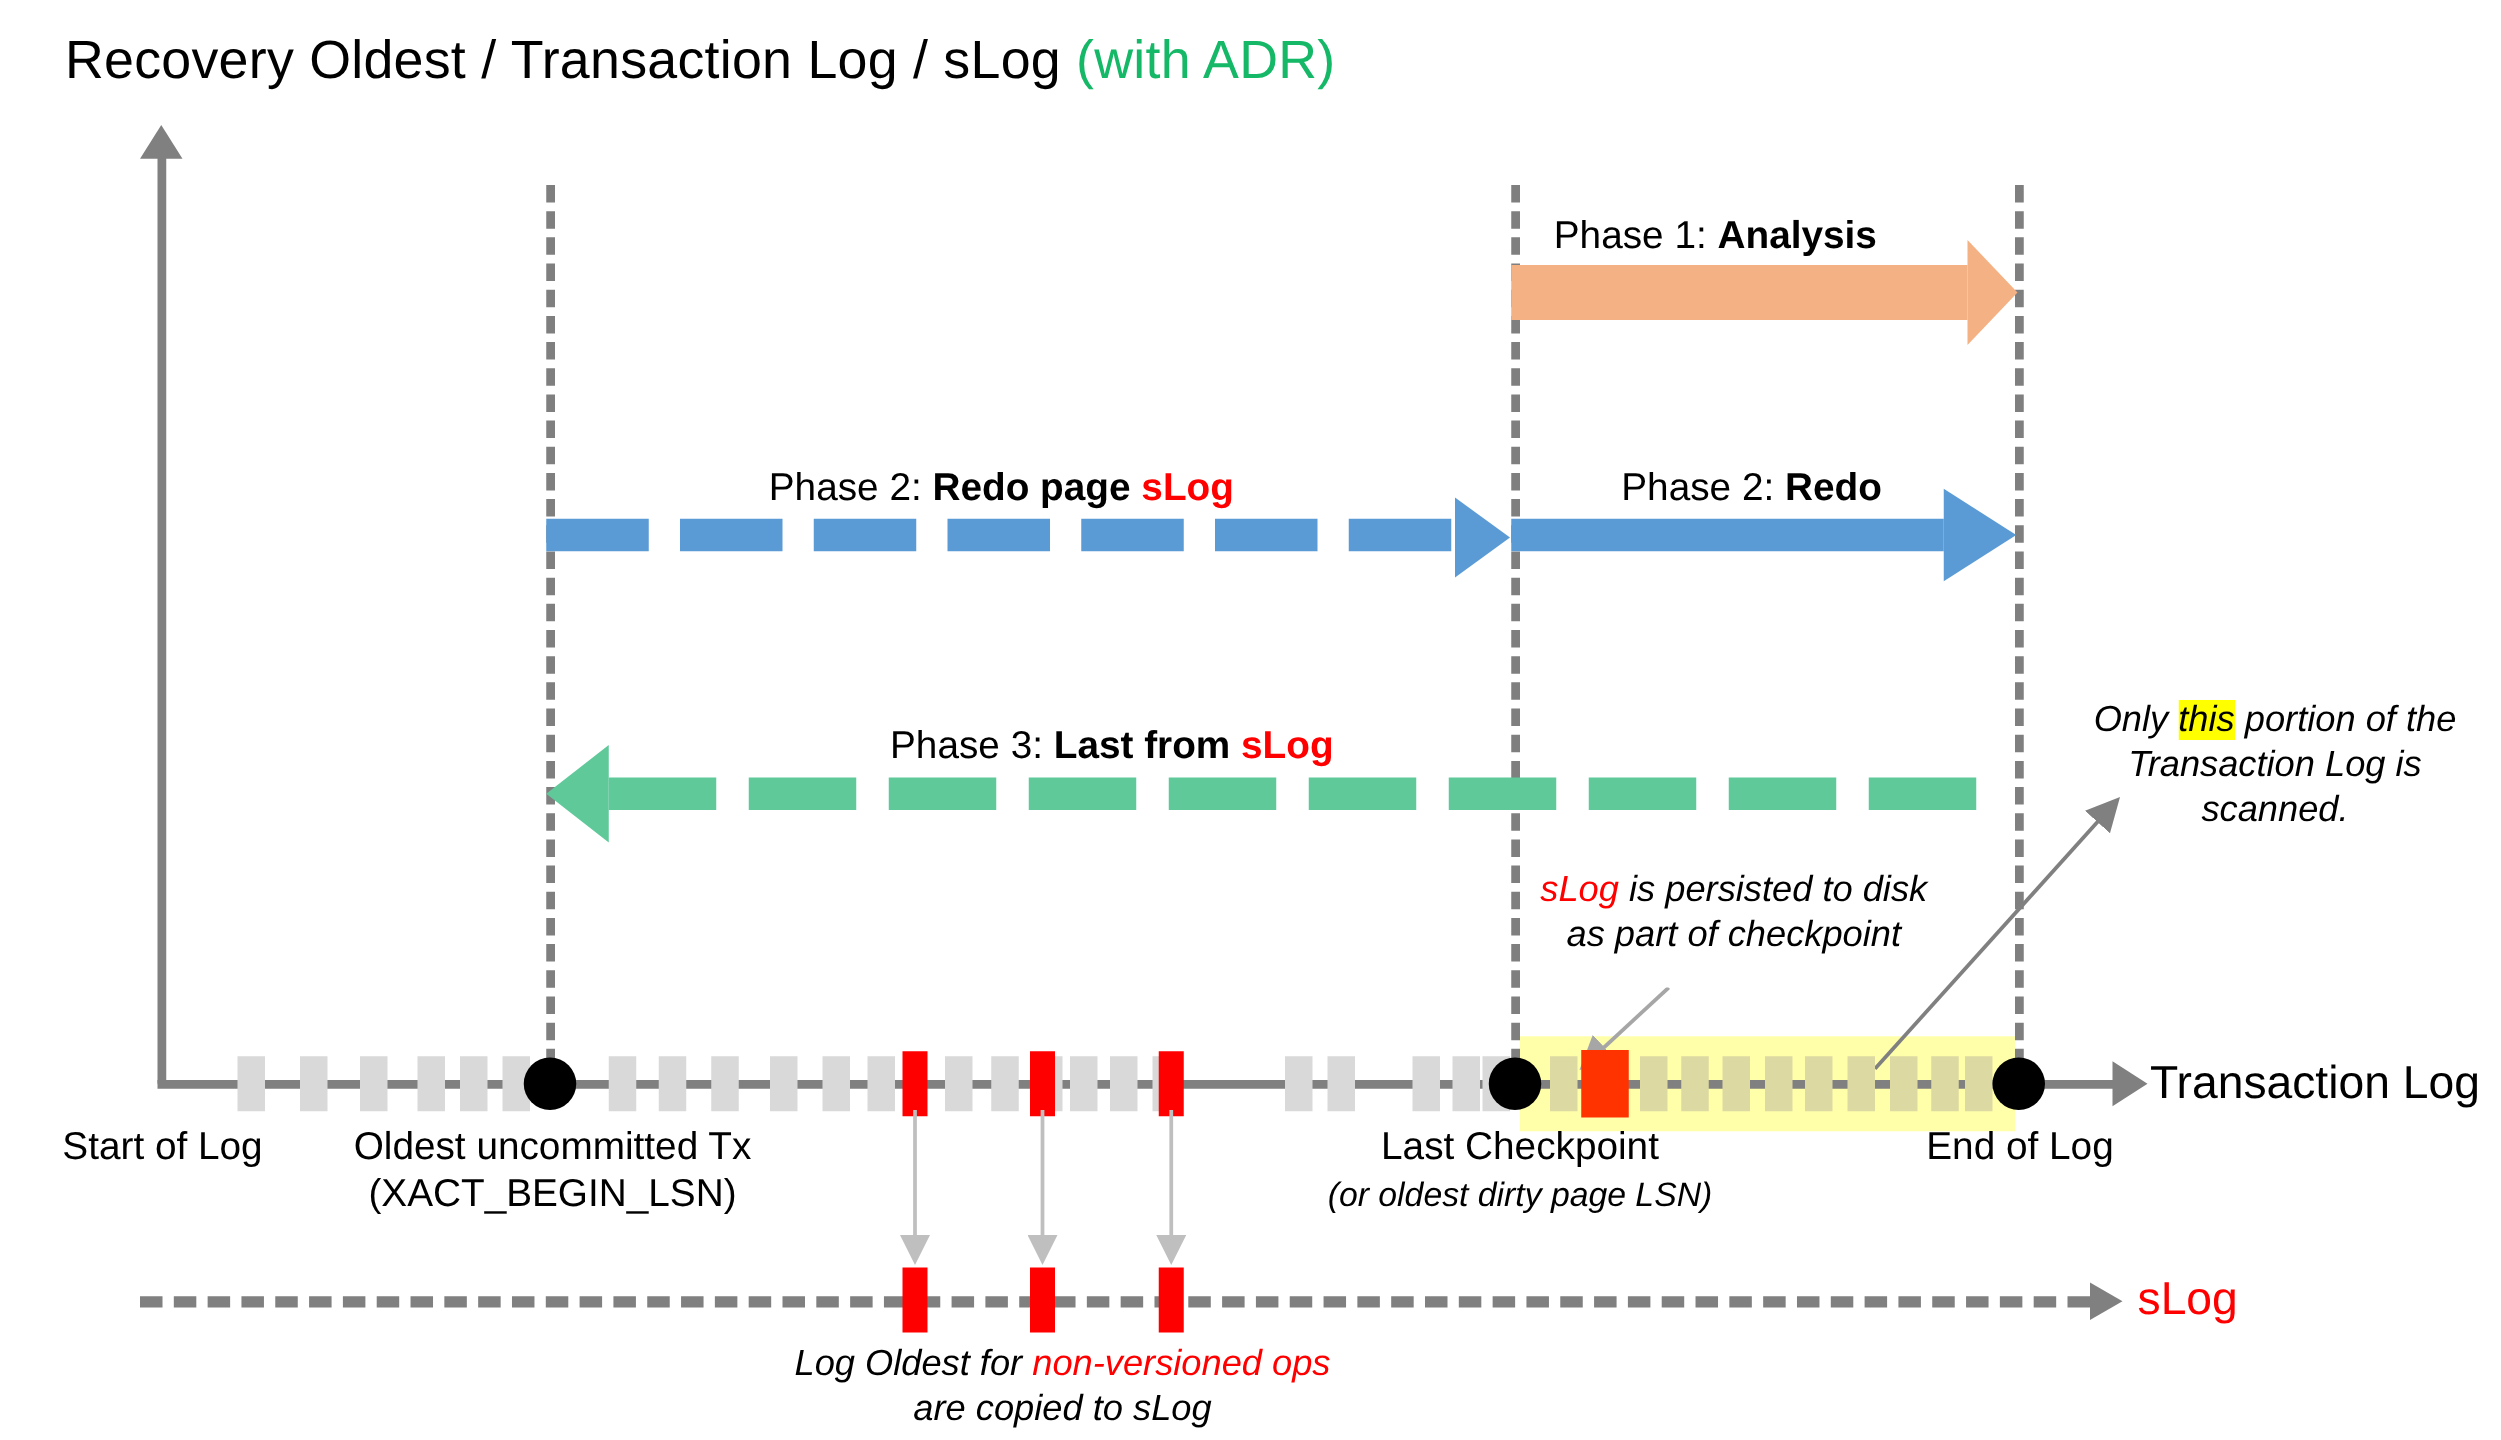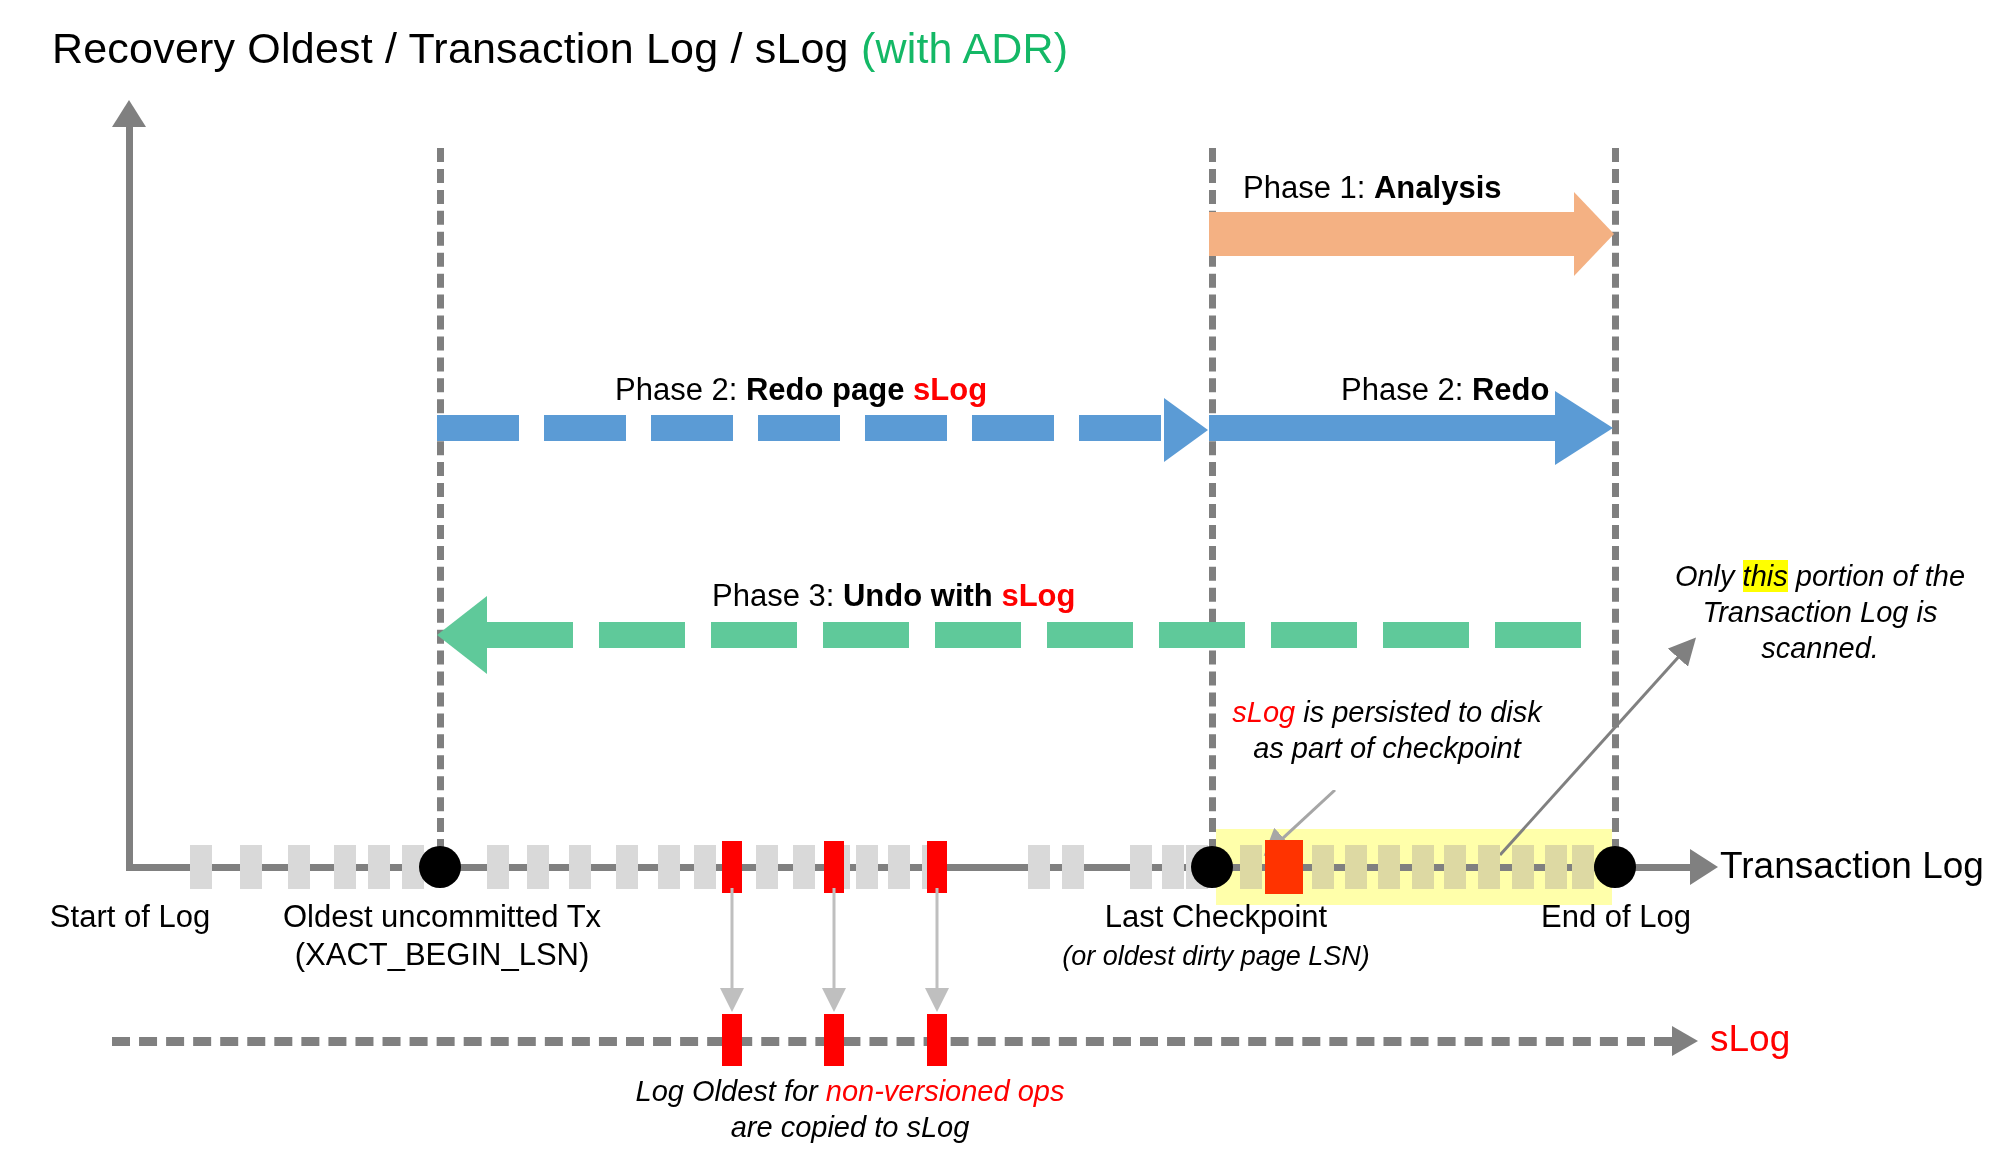--- a/index.html
+++ b/index.html
@@ -86,28 +86,28 @@
     <div class="bar" style="left:0px;top:0;width:82px;height:26px;background:#5b9bd5;"></div>
     <div class="bar" style="left:107px;top:0;width:82px;height:26px;background:#5b9bd5;"></div>
     <div class="bar" style="left:214px;top:0;width:82px;height:26px;background:#5b9bd5;"></div>
     <div class="bar" style="left:321px;top:0;width:82px;height:26px;background:#5b9bd5;"></div>
     <div class="bar" style="left:428px;top:0;width:82px;height:26px;background:#5b9bd5;"></div>
     <div class="bar" style="left:535px;top:0;width:82px;height:26px;background:#5b9bd5;"></div>
     <div class="bar" style="left:642px;top:0;width:82px;height:26px;background:#5b9bd5;"></div>
   </div>
   <div class="abs tip-r" style="left:1164px;top:398px;border-top:32px solid transparent;border-bottom:32px solid transparent;border-left:44px solid #5b9bd5;"></div>
 
-  <div class="abs lbl" style="left:1297px;top:372px;margin-left:44px;">
+  <div class="abs lbl" style="left:1297px;top:372px;">
     <span>Phase 2: </span><b>Redo</b>
   </div>
   <div class="abs bar" style="left:1209px;top:415px;width:346px;height:26px;background:#5b9bd5;"></div>
   <div class="abs tip-r" style="left:1555px;top:391px;border-top:37px solid transparent;border-bottom:37px solid transparent;border-left:58px solid #5b9bd5;"></div>
 
   <div class="abs lbl" style="left:712px;top:578px;">
-    <span>Phase 3: </span><b>Undo with </b><b class="red">sLog</b>
+    <span>Phase 3: </span><b>Last from </b><b class="red">sLog</b>
   </div>
   <div class="abs tip-l" style="left:437px;top:596px;border-top:39px solid transparent;border-bottom:39px solid transparent;border-right:50px solid #5fc99a;"></div>
   <div class="abs" style="left:487px;top:622px;width:1125px;height:26px;">
     <div class="bar" style="left:0px;top:0;width:86px;height:26px;background:#5fc99a;"></div>
     <div class="bar" style="left:112px;top:0;width:86px;height:26px;background:#5fc99a;"></div>
     <div class="bar" style="left:224px;top:0;width:86px;height:26px;background:#5fc99a;"></div>
     <div class="bar" style="left:336px;top:0;width:86px;height:26px;background:#5fc99a;"></div>
     <div class="bar" style="left:448px;top:0;width:86px;height:26px;background:#5fc99a;"></div>
     <div class="bar" style="left:560px;top:0;width:86px;height:26px;background:#5fc99a;"></div>
     <div class="bar" style="left:672px;top:0;width:86px;height:26px;background:#5fc99a;"></div>

